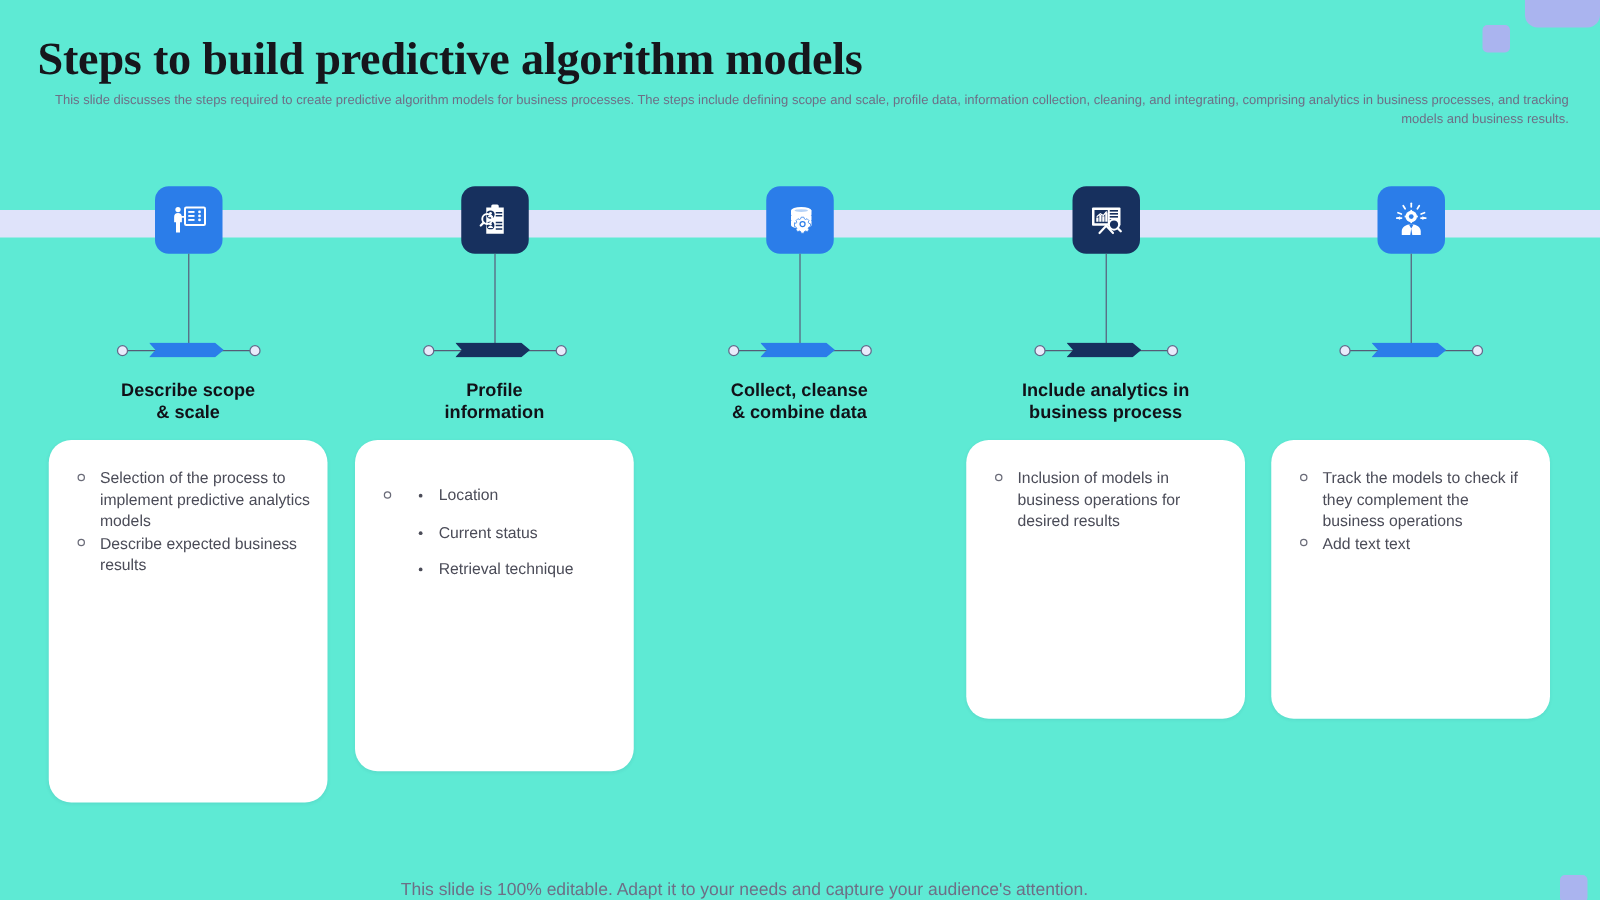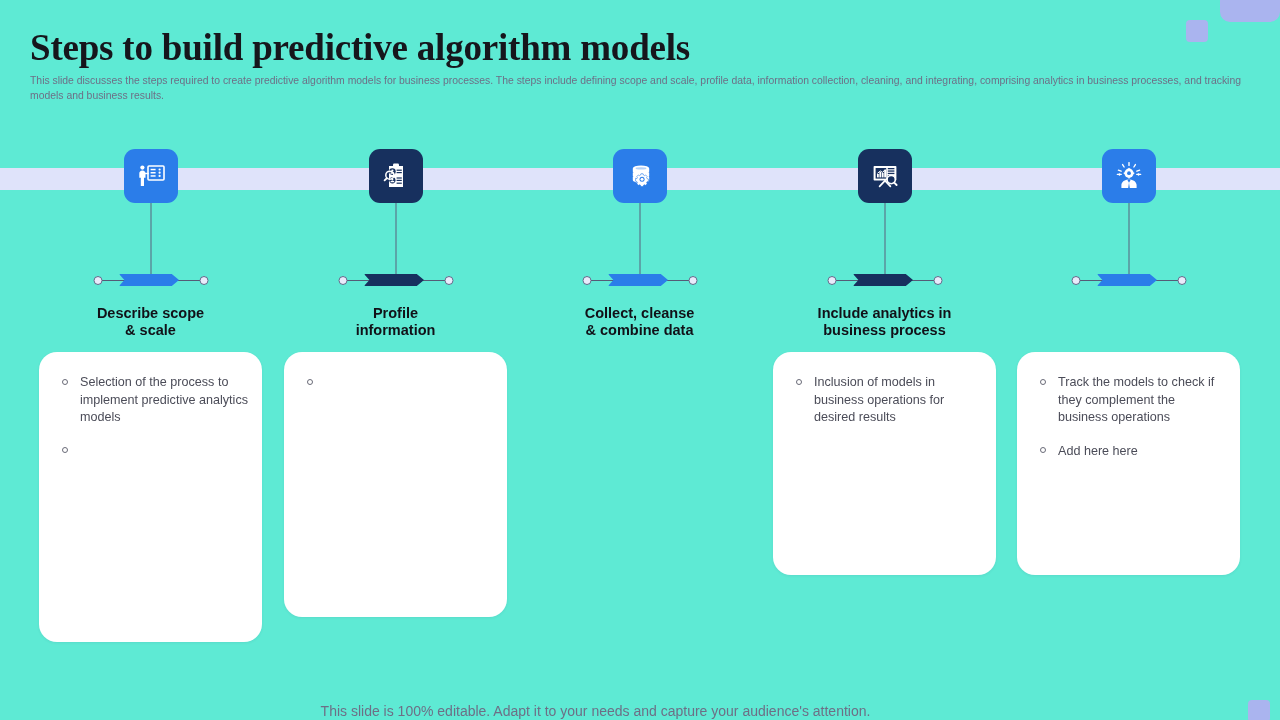--- a/index.html
+++ b/index.html
@@ -70,20 +70,21 @@
     letter-spacing: -0.2px;
   }
   .subtitle {
     position: absolute;
     left: 30px;
     top: 73px;
     width: 1225px;
     font-size: 10.4px;
     line-height: 15px;
     color: #6d6f86;
+    text-align: right;
   }
 
   .columns {
     position: absolute;
     left: 0;
     top: 140px;
     width: 1280px;
     height: 520px;
   }
   .col {
@@ -195,21 +196,21 @@
   .card-h215 { height: 223px; }
 
   ul.blist {
     list-style: none;
     margin: 0;
     padding: 0;
   }
   ul.blist > li {
     position: relative;
     padding-left: 27px;
-    margin-bottom: 16px;
+    margin-bottom: 0;
     font-size: 12.6px;
     line-height: 17.6px;
     color: #4b4c58;
   }
   ul.blist > li:last-child { margin-bottom: 0; }
   ul.blist > li > .mk {
     position: absolute;
     left: 9px;
     top: 4.5px;
     width: 6px;
@@ -294,20 +295,21 @@
         <span>&amp; scale</span>
       </div>
       <div class="card card-h290">
         <ul class="blist">
           <li>
             <span class="mk"></span>
             <span>Selection of the process to implement predictive analytics models</span>
           </li>
           <li>
             <span class="mk"></span>
+            <span>Describe expected business results</span>
           </li>
         </ul>
       </div>
     </div>
 
     <div class="col col-1">
       <div class="icon-tile icon-navy">
         <svg width="32" height="32" viewBox="0 0 32 32" aria-hidden="true">
           <path d="M9 6h14v21H9z" fill="#ffffff"></path>
           <rect x="13" y="3.6" width="6" height="3.4" rx="1.2" fill="#ffffff"></rect>
@@ -334,20 +336,34 @@
         <div class="bar bar-navy"></div>
       </div>
       <div class="step-title">
         <span>Profile</span><br>
         <span>information</span>
       </div>
       <div class="card card-h265">
         <ul class="blist">
           <li>
             <span class="mk"></span>
+            <ul class="sublist">
+              <li>
+                <span class="mk2"></span>
+                <span>Location</span>
+              </li>
+              <li>
+                <span class="mk2"></span>
+                <span>Current status</span>
+              </li>
+              <li>
+                <span class="mk2"></span>
+                <span>Retrieval technique</span>
+              </li>
+            </ul>
           </li>
         </ul>
       </div>
     </div>
 
     <div class="col col-2">
       <div class="icon-tile icon-blue">
         <svg width="32" height="32" viewBox="0 0 32 32" aria-hidden="true">
           <ellipse cx="17" cy="8.4" rx="8.2" ry="2.9" fill="#ffffff"></ellipse>
           <path d="M8.8 8.4v3.2c0 1.6 3.7 2.9 8.2 2.9s8.2-1.3 8.2-2.9V8.4" fill="#ffffff"></path>
@@ -448,21 +464,21 @@
         <div class="bar bar-blue"></div>
       </div>
       <div class="card card-h215">
         <ul class="blist">
           <li>
             <span class="mk"></span>
             <span>Track the models to check if they complement the business operations</span>
           </li>
           <li>
             <span class="mk"></span>
-            <span>Add here here</span>
+            <span>Add text text</span>
           </li>
         </ul>
       </div>
     </div>
 
   </div>
 
   <div class="footer">This slide is 100% editable. Adapt it to your needs and capture your audience's attention.</div>
 </div>
 

